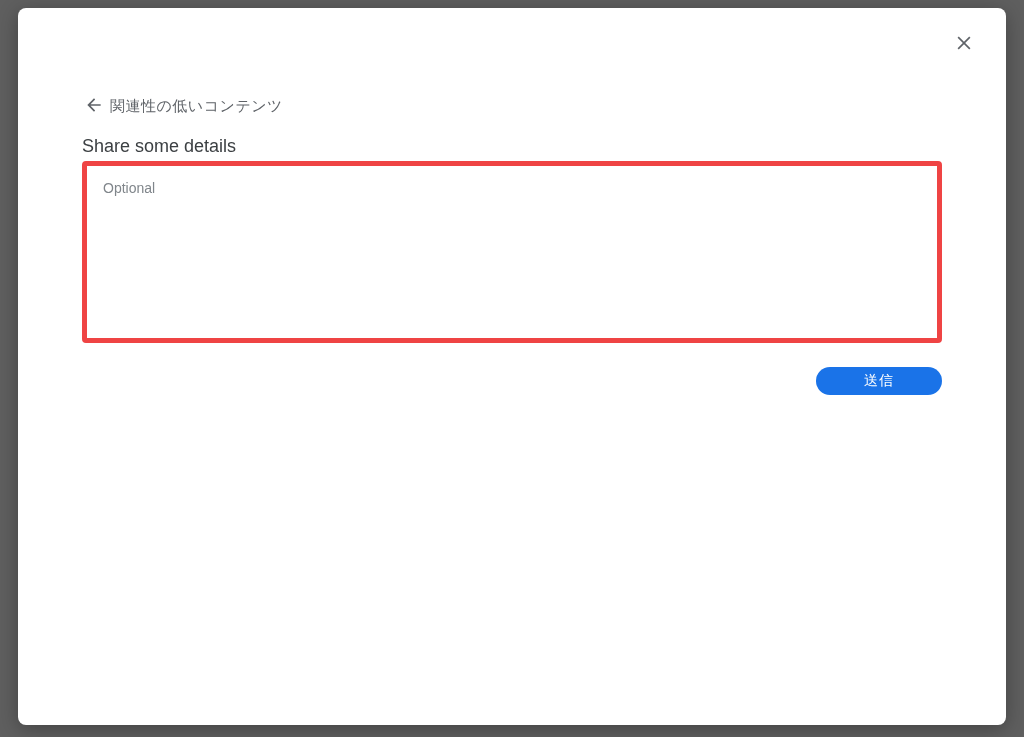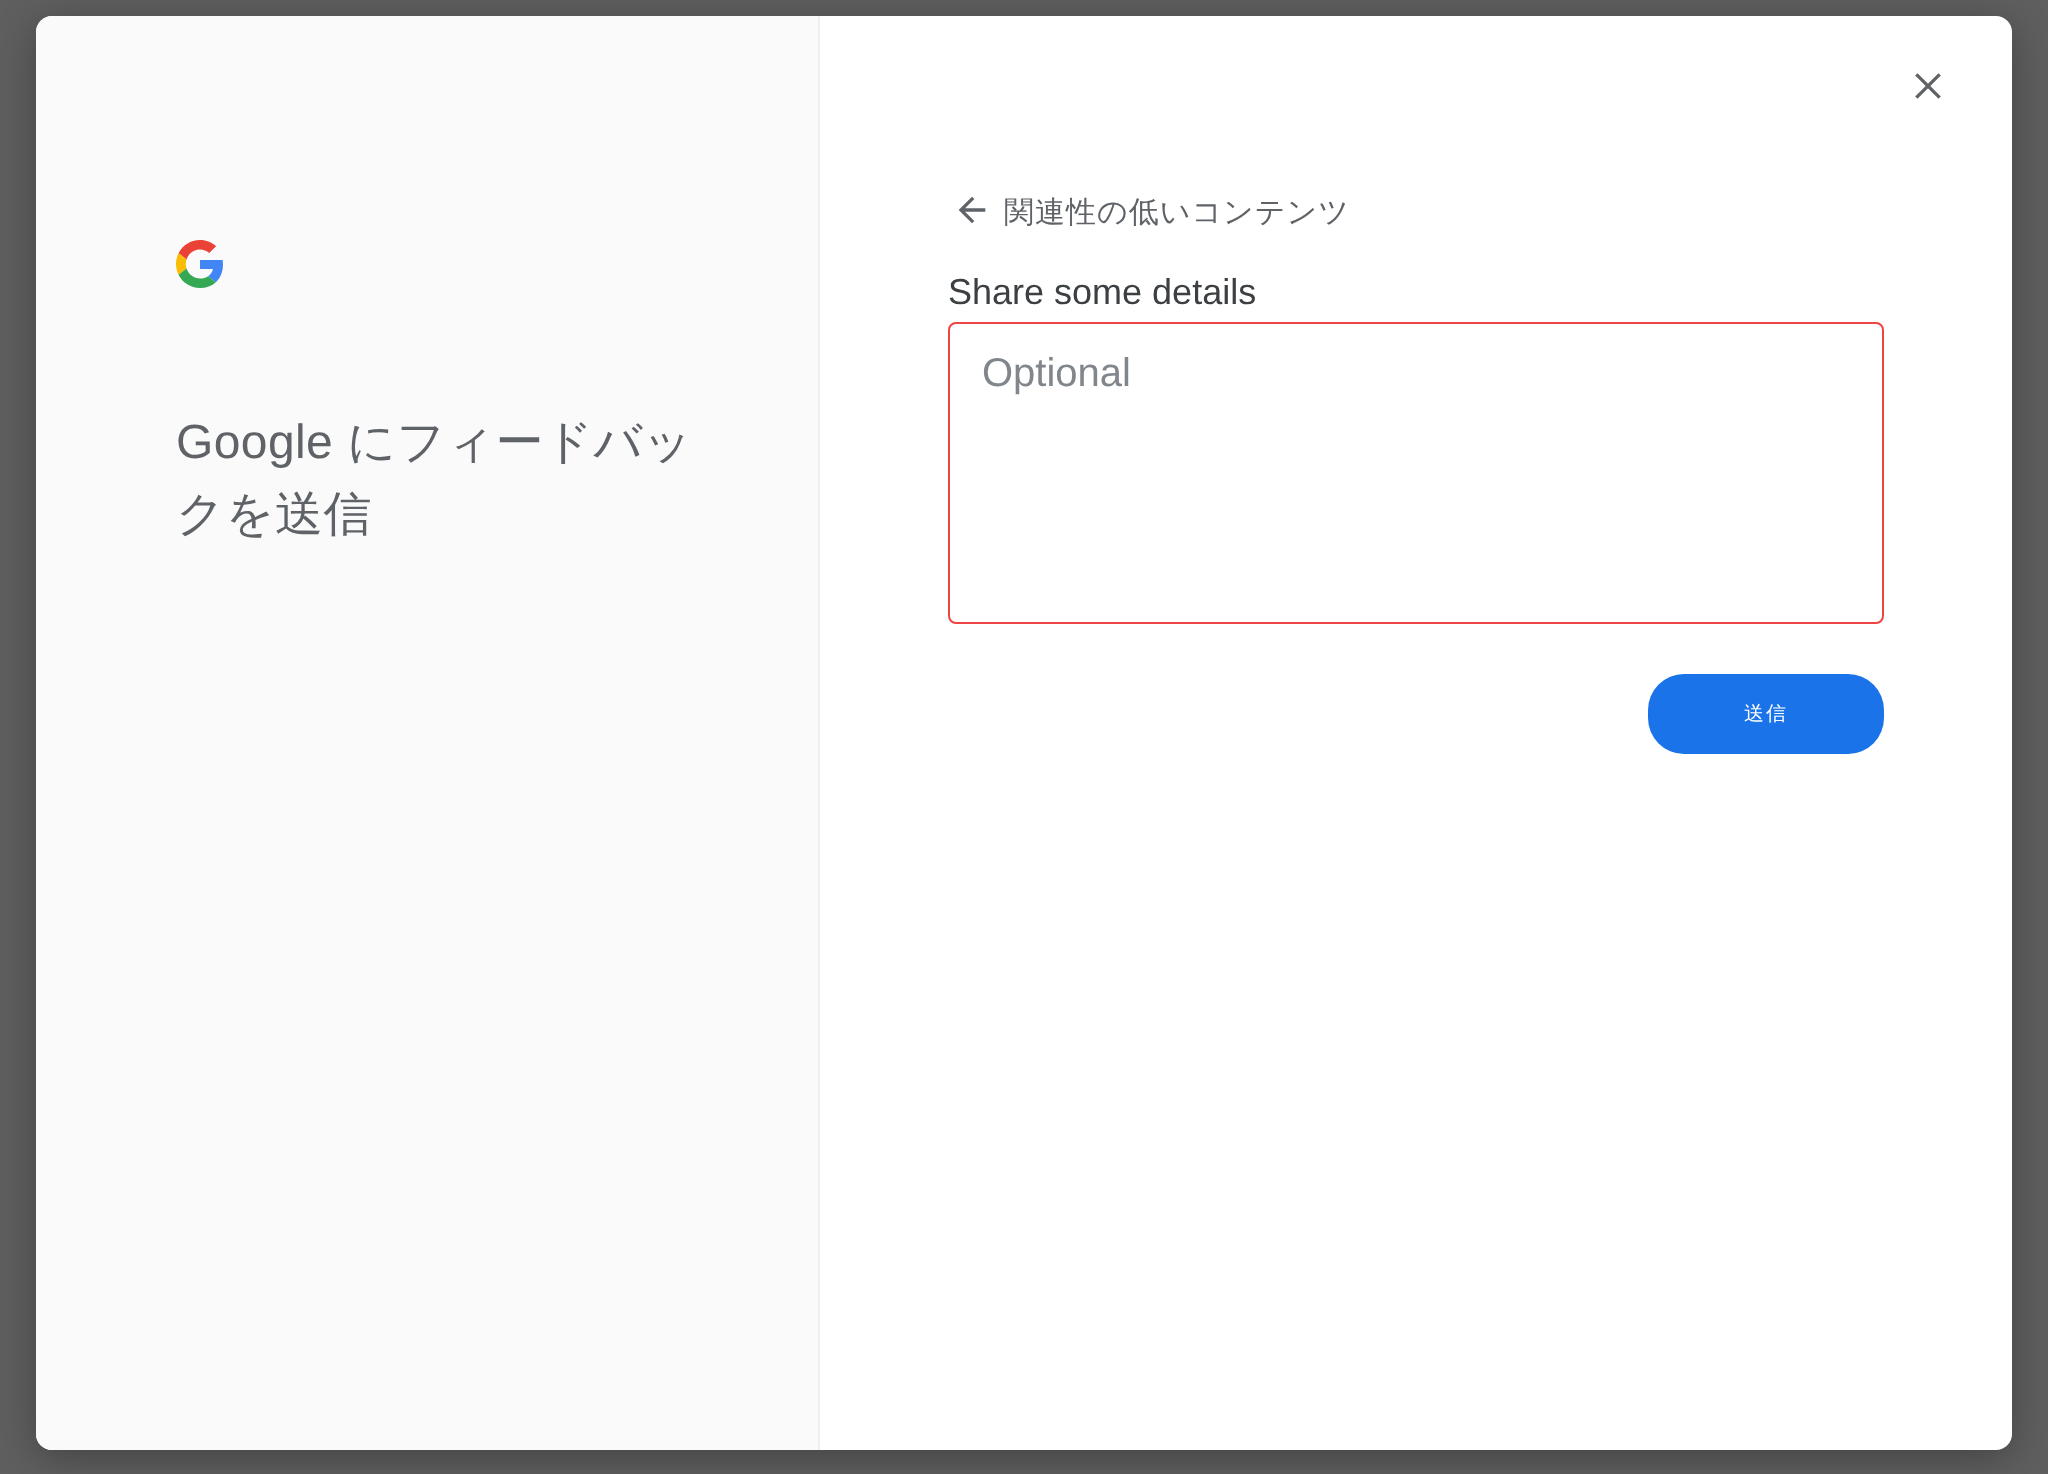--- a/index.html
+++ b/index.html
@@ -96,67 +96,56 @@
       letter-spacing: 0.5px;
     }
     .section-title {
       font-size: 18px;
       color: #3c4043;
       font-weight: 400;
       margin-bottom: 4px;
     }
     .details-textarea {
       width: 100%;
-      height: 151px;
-      border: 1px solid #ef4444;
+      height: 182px;
+      border: 5px solid #ef4444;
       border-radius: 4px;
       padding: 14px 16px;
-      font-size: 20px;
+      font-size: 14px;
       font-family: inherit;
       resize: none;
       color: #3c4043;
       outline: none;
     }
     .details-textarea::placeholder {
       color: #80868b;
     }
     .actions {
       display: flex;
       justify-content: flex-end;
       margin-top: 20px;
     }
     .send-btn {
       background: #1a73e8;
       color: #fff;
       border: none;
       border-radius: 18px;
       padding: 0 48px;
-      height: 40px;
-      font-size: 10px;
+      height: 28px;
+      font-size: 14px;
       font-weight: 500;
       cursor: pointer;
       letter-spacing: 1px;
     }
   </style>
 </head>
 <body>
 
 <div class="modal">
 
-  <div class="left-panel">
-    <div class="logo">
-      <svg viewBox="0 0 48 48" width="24" height="24">
-        <path fill="#EA4335" d="M24 9.5c3.54 0 6.71 1.22 9.21 3.6l6.85-6.85C35.9 2.38 30.47 0 24 0 14.62 0 6.51 5.38 2.56 13.22l7.98 6.19C12.43 13.72 17.74 9.5 24 9.5z"></path>
-        <path fill="#4285F4" d="M46.98 24.55c0-1.57-.15-3.09-.38-4.55H24v9.02h12.94c-.58 2.96-2.26 5.48-4.78 7.18l7.73 6c4.51-4.18 7.09-10.36 7.09-17.65z"></path>
-        <path fill="#FBBC05" d="M10.53 28.59c-.48-1.45-.76-2.99-.76-4.59s.27-3.14.76-4.59l-7.98-6.19C.92 16.46 0 20.12 0 24c0 3.88.92 7.54 2.56 10.78l7.97-6.19z"></path>
-        <path fill="#34A853" d="M24 48c6.48 0 11.93-2.13 15.89-5.81l-7.73-6c-2.15 1.45-4.92 2.3-8.16 2.3-6.26 0-11.57-4.22-13.47-9.91l-7.98 6.19C6.51 42.62 14.62 48 24 48z"></path>
-      </svg>
-    </div>
-    <div class="left-title">Google にフィードバックを送信</div>
-  </div>
 
   <div class="right-panel">
 
     <button class="close-btn">
       <span>
         <svg viewBox="0 0 24 24" fill="none" stroke="currentColor" stroke-width="2">
           <line x1="5" y1="5" x2="19" y2="19"></line>
           <line x1="19" y1="5" x2="5" y2="19"></line>
         </svg>
       </span>

